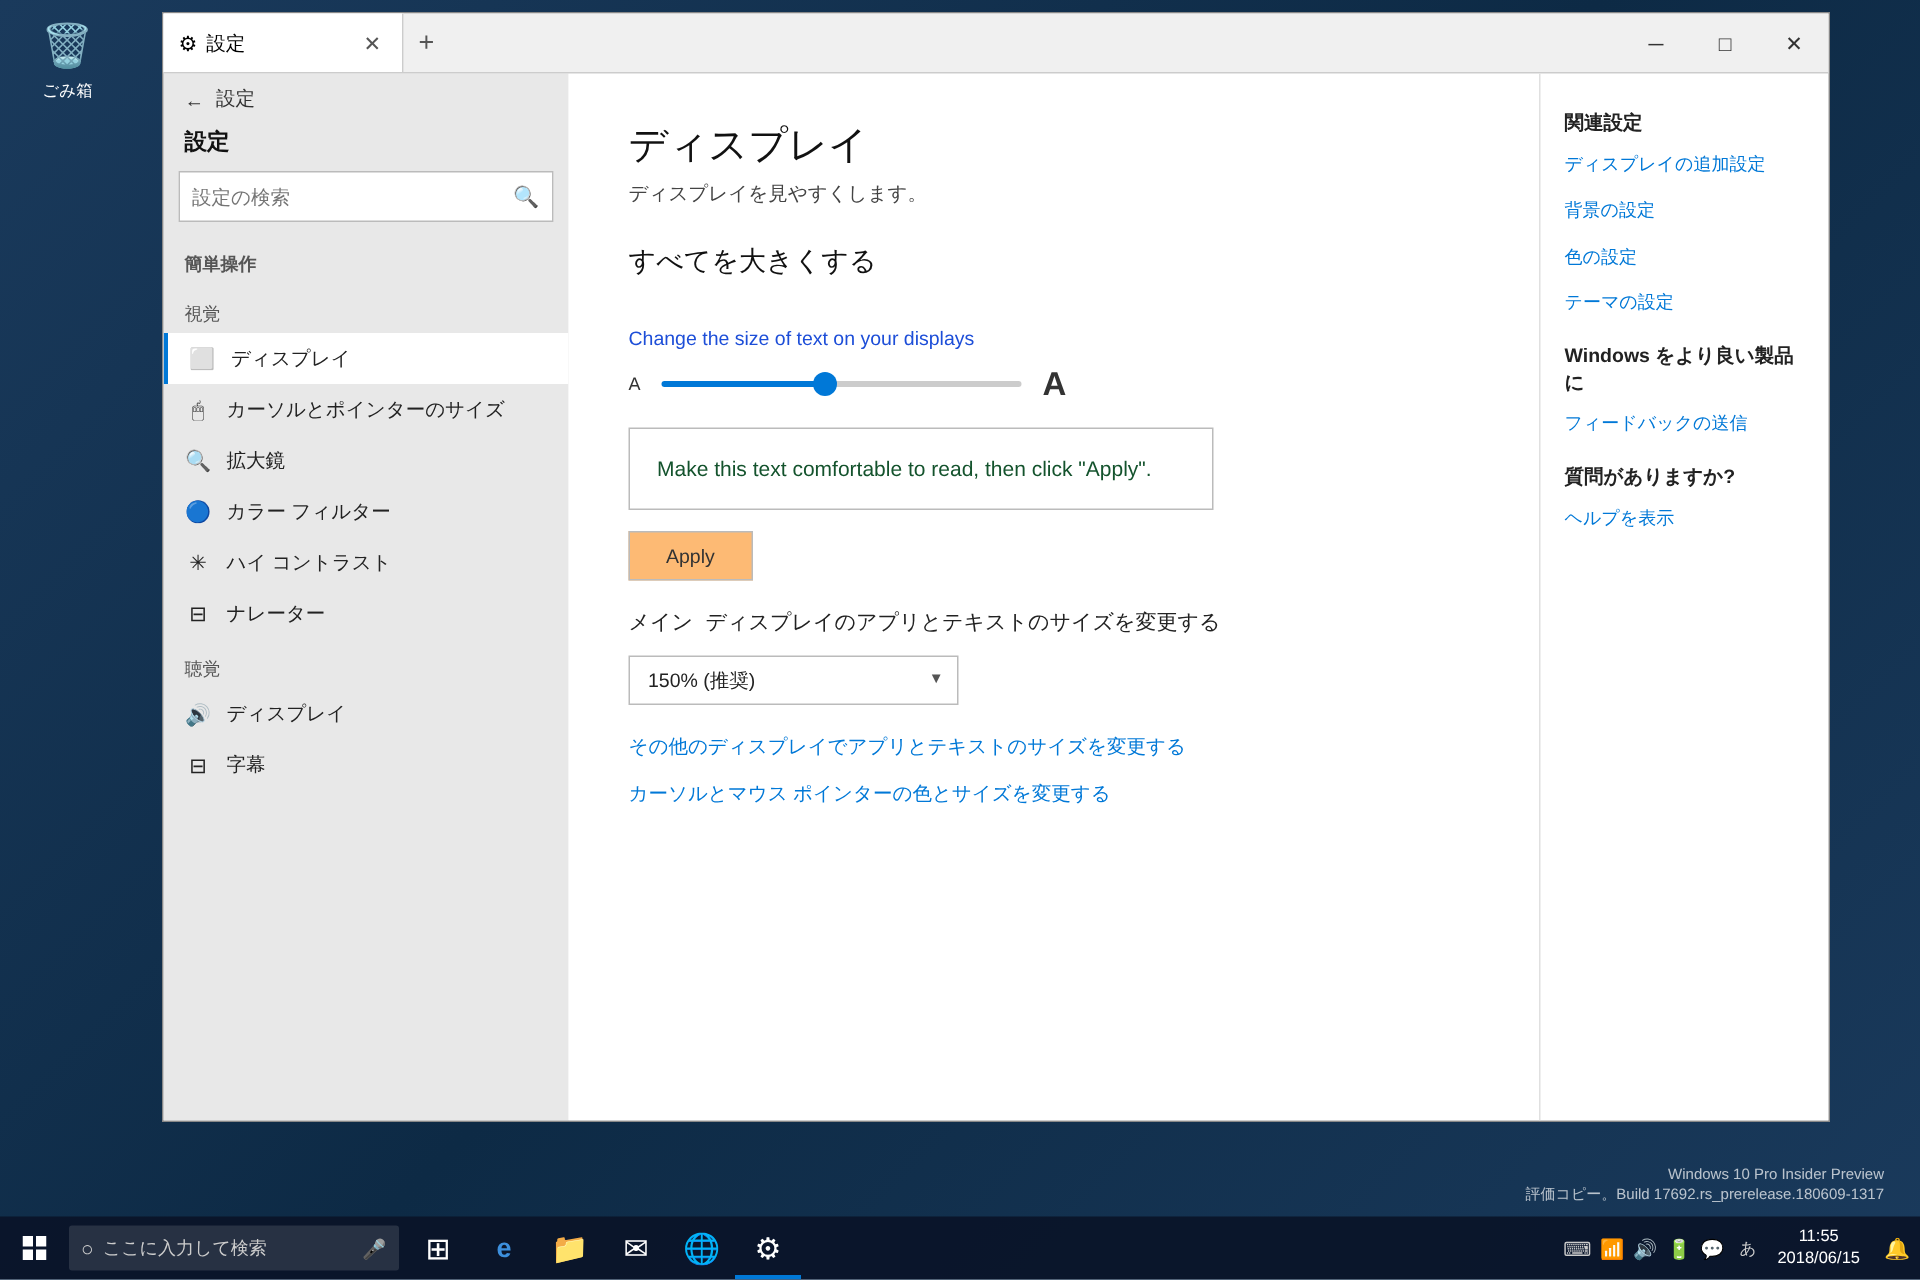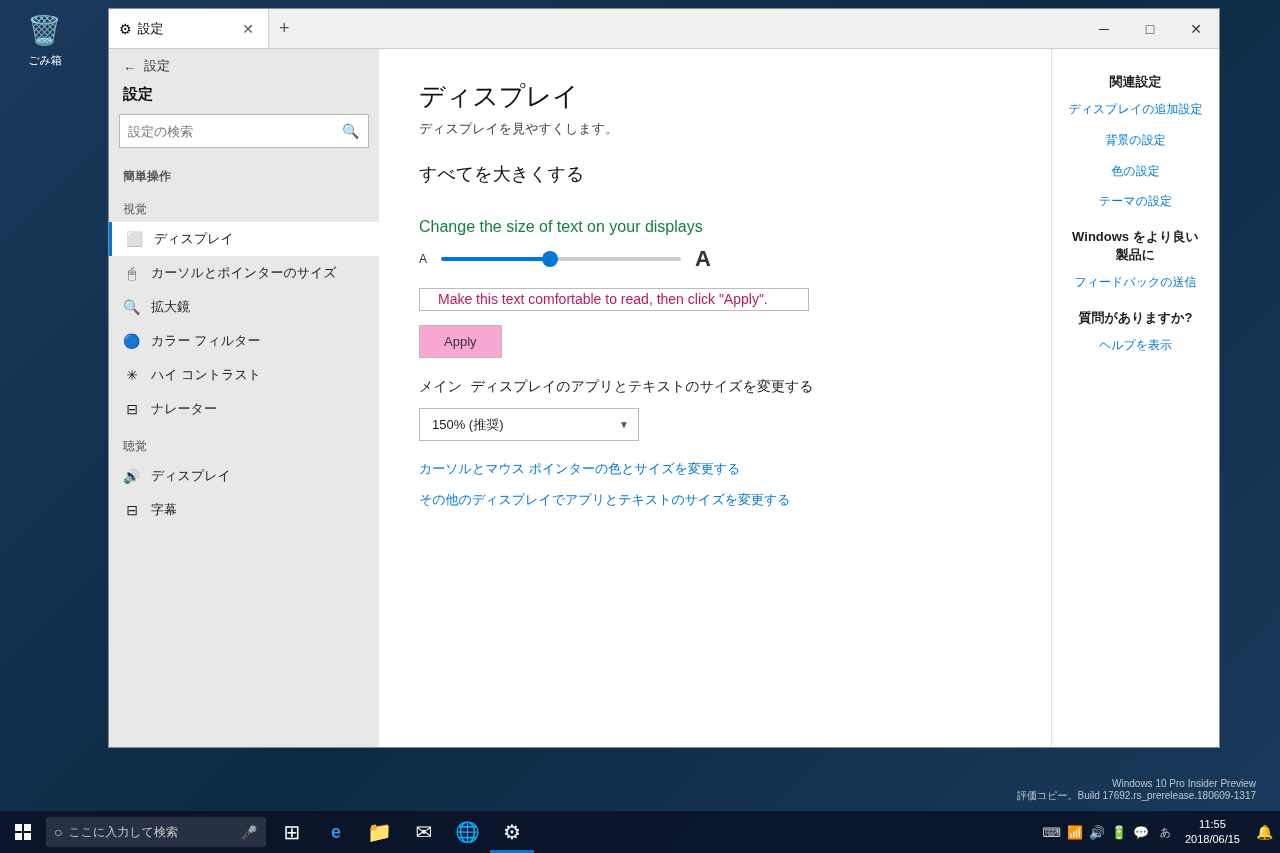--- a/index.html
+++ b/index.html
@@ -239,30 +239,30 @@
       font-size: 12px;
       color: #333;
     }
     .slider-label-large {
       font-size: 22px;
       color: #333;
       font-weight: bold;
     }
     .text-preview-box {
       border: 1px solid #bbb;
-      padding: 0 18px;
+      padding: 16px 18px;
       margin-bottom: 14px;
       font-size: 14px;
-      color: #be185d;
+      color: #14532d;
       line-height: 1.5;
       max-width: 390px;
       background: white;
     }
     .apply-btn {
-      background: #f9a8d4;
+      background: #fdba74;
       border: 1px solid #bbb;
       padding: 8px 24px;
       font-size: 13px;
       color: #333;
       cursor: pointer;
       margin-bottom: 20px;
     }
     .subsection-title {
       font-size: 14px;
       color: #222;
@@ -305,27 +305,26 @@
       font-size: 13px;
       cursor: pointer;
       text-decoration: none;
       display: block;
       margin-bottom: 12px;
       line-height: 1.5;
     }
 
     
     .right-panel {
-      width: 168px;
+      width: 193px;
       background: white;
       padding: 24px 16px;
       border-left: 1px solid #e0e0e0;
       flex-shrink: 0;
       overflow-y: auto;
-      text-align: center;
     }
     .right-section-title {
       font-size: 13px;
       font-weight: bold;
       color: #222;
       margin-bottom: 10px;
     }
     .right-link {
       color: #0078d7;
       font-size: 12px;
@@ -531,21 +530,21 @@
           <span>字幕</span>
         </div>
       </div>
 
       <div class="main-content">
         <h1 class="page-title">ディスプレイ</h1>
         <p class="page-subtitle">ディスプレイを見やすくします。</p>
 
         <h2 class="section-title">すべてを大きくする</h2>
 
-        <p style="font-size:16px;color:#15803d;margin-bottom:10px;margin-top:32px;">Change the size of text on your displays</p>
+        <p style="font-size:13px;color:#1d4ed8;margin-bottom:10px;margin-top:32px;">Change the size of text on your displays</p>
 
         <div class="slider-row">
           <span class="slider-label-small">A</span>
           <input type="range" min="0" max="100" value="45" style="width: 240px;">
           <span class="slider-label-large">A</span>
         </div>
 
         <div class="text-preview-box">
           <span>Make this text comfortable to read, then click "Apply".</span>
         </div>
@@ -560,23 +559,23 @@
               <option>100%</option>
               <option>125%</option>
               <option selected="">150% (推奨)</option>
               <option>175%</option>
               <option>200%</option>
             </select>
             <span class="dropdown-arrow">▼</span>
           </div>
         </div>
 
+        <a class="link-text">その他のディスプレイでアプリとテキストのサイズを変更する</a>
+
         <a class="link-text">カーソルとマウス ポインターの色とサイズを変更する</a>
-
-        <a class="link-text">その他のディスプレイでアプリとテキストのサイズを変更する</a>
       </div>
 
       <div class="right-panel">
         <div class="right-section-gap">
           <div class="right-section-title">関連設定</div>
           <a class="right-link">ディスプレイの追加設定</a>
           <a class="right-link">背景の設定</a>
           <a class="right-link">色の設定</a>
           <a class="right-link">テーマの設定</a>
         </div>

